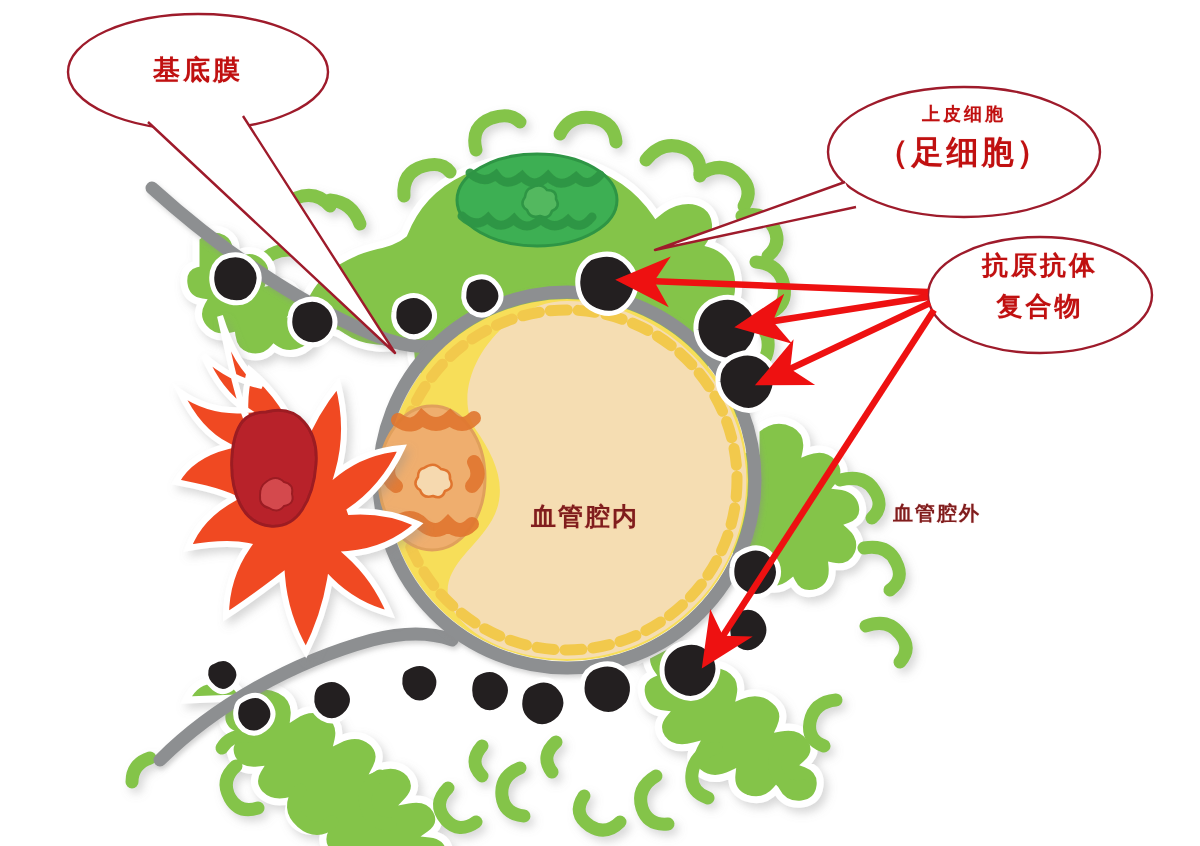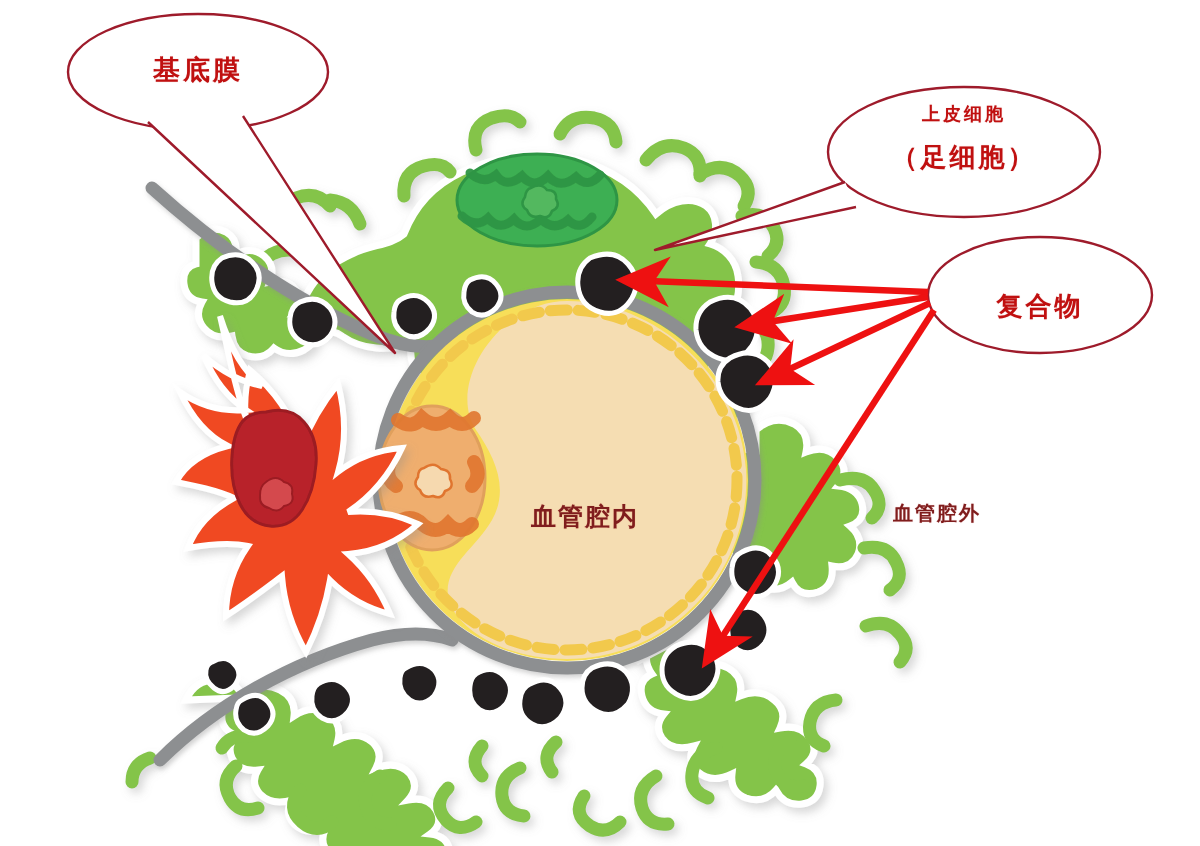--- a/index.html
+++ b/index.html
@@ -25,21 +25,21 @@
     color:#C01010;
     font-weight:700;
     letter-spacing:3px;
     text-align:center;
     white-space:nowrap;
     font-family:"Liberation Serif","DejaVu Serif",serif;
     text-shadow:0 0 1px rgba(192,16,16,0.3);
   }
   .bub-bm{ left:82px; top:52px; width:232px; font-size:27px; }
   .bub-ep1{ left:855px; top:102px; width:218px; font-size:18px; }
-  .bub-ep2{ left:855px; top:140px; width:218px; font-size:26px; }
+  .bub-ep2{ left:855px; top:131px; width:218px; font-size:32px; }
   .bub-ic1{ left:940px; top:248px; width:200px; font-size:26px; }
   .bub-ic2{ left:940px; top:289px; width:200px; font-size:26px; }
 </style>
 </head>
 <body>
 
 <div id="stage">
 
 <svg id="diagram" viewBox="0 0 1200 846" xmlns="http://www.w3.org/2000/svg">
   <defs>
@@ -224,18 +224,19 @@
       <line x1="934" y1="310" x2="706" y2="662"></line>
     </g>
   </g>
 </svg>
 
 <div class="bub-txt bub-bm">基底膜</div>
 
 <div class="bub-txt bub-ep1">上皮细胞</div>
 <div class="bub-txt bub-ep2">（足细胞）</div>
 
+<div class="bub-txt bub-ic1">抗原抗体</div>
 <div class="bub-txt bub-ic2">复合物</div>
 
 <div class="lbl lbl-lumen">血管腔内</div>
 <div class="lbl lbl-outside">血管腔外</div>
 
 </div>
 
 </body></html>

